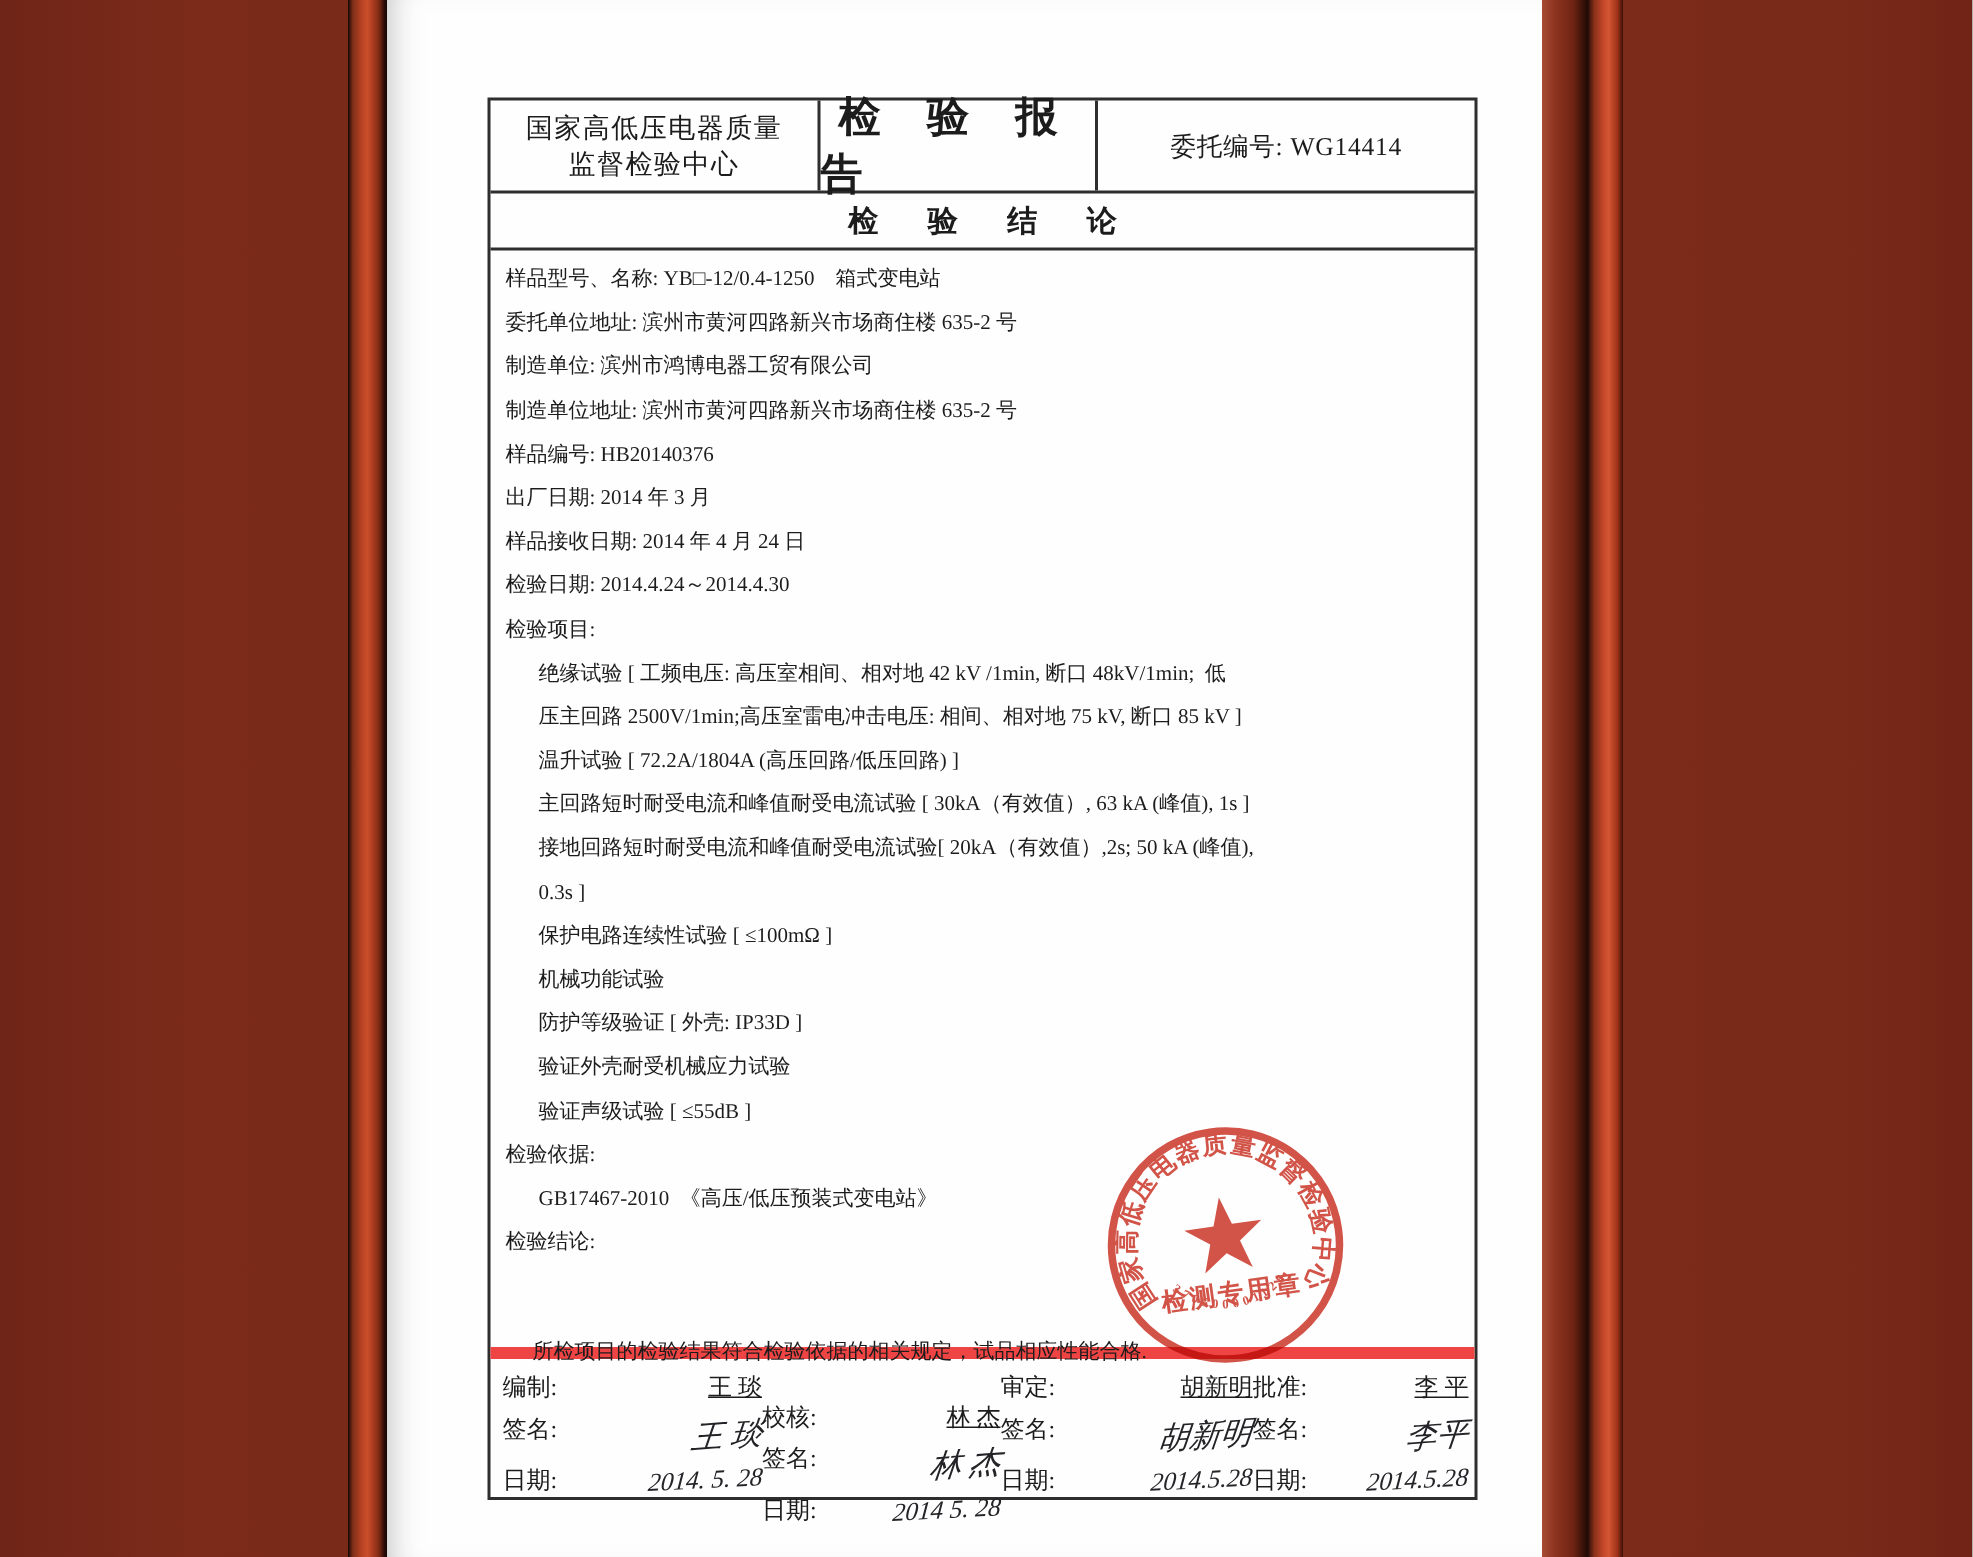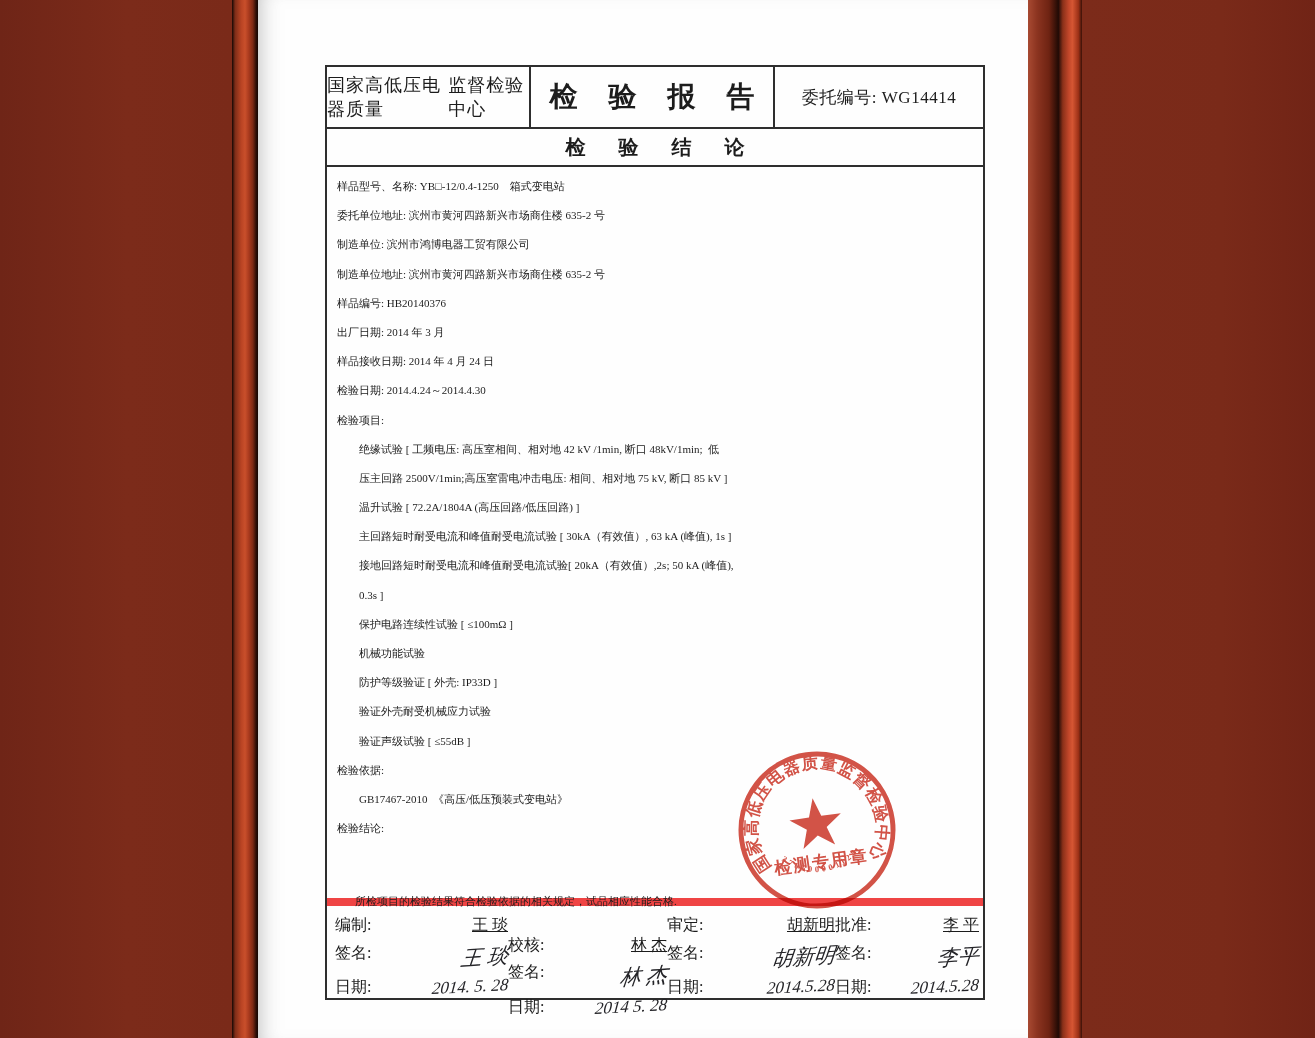--- a/index.html
+++ b/index.html
@@ -36,41 +36,41 @@
     background:#fefefe;
     box-shadow:inset 18px 0 22px -18px rgba(120,120,120,.55);
   }
   
   .report{
     position:absolute; left:325px; top:65px; width:660px; height:935px;
     border:2px solid #2e2e2e; box-sizing:border-box; background:transparent;
   }
   .hdr-row{display:flex; height:60px; border-bottom:2px solid #2e2e2e;}
   .hdr-org{
-    width:204px; box-sizing:border-box; border-right:2px solid #2e2e2e;
-    display:flex; flex-direction:row; justify-content:center; align-items:center;
+    width:220px; box-sizing:border-box; border-right:2px solid #2e2e2e;
+    display:flex; flex-direction:column; justify-content:center; align-items:center;
     font-size:18px; line-height:24px; letter-spacing:1px; font-weight:500;
   }
   .hdr-title{
-    width:244px; box-sizing:border-box; border-right:2px solid #2e2e2e;
+    width:185px; box-sizing:border-box; border-right:2px solid #2e2e2e;
     display:flex; justify-content:center; align-items:center;
     font-size:28px; font-weight:bold; letter-spacing:12px; text-indent:12px;
   }
   .hdr-no{
     flex:1; display:flex; justify-content:center; align-items:center;
     font-size:17px; letter-spacing:.5px;
   }
   .subtitle-row{
     height:38px; border-bottom:2px solid #2e2e2e; box-sizing:border-box;
     display:flex; justify-content:center; align-items:center;
     font-size:20px; font-weight:bold; letter-spacing:14px; text-indent:14px;
   }
   .body-area{
     height:731px; box-sizing:border-box; padding:5px 8px 0 10px;
-    font-size:11px;
+    font-size:14px;
   }
   .bline{height:29.2px; line-height:29.2px; white-space:pre; overflow:visible;}
   .bline.ind{padding-left:22px;}
   .bline.half{padding-left:18px;margin-top:44px;}
   .sig-block{
     border-top:8px solid #ef4444; height:100px; box-sizing:border-box;
     padding:4px 4px 0 8px; font-size:16px;
   }
   .sig-row{display:flex; height:31px; align-items:center;}
   .sigcol{display:flex; box-sizing:border-box;}

